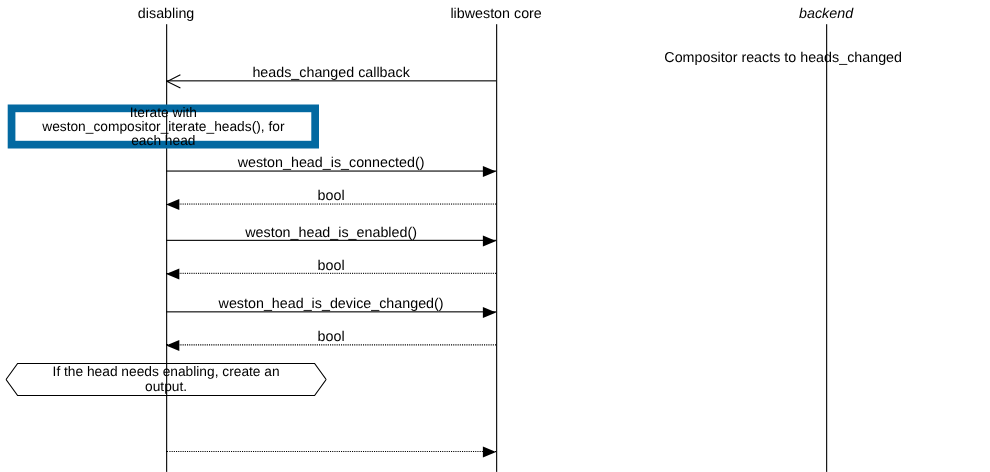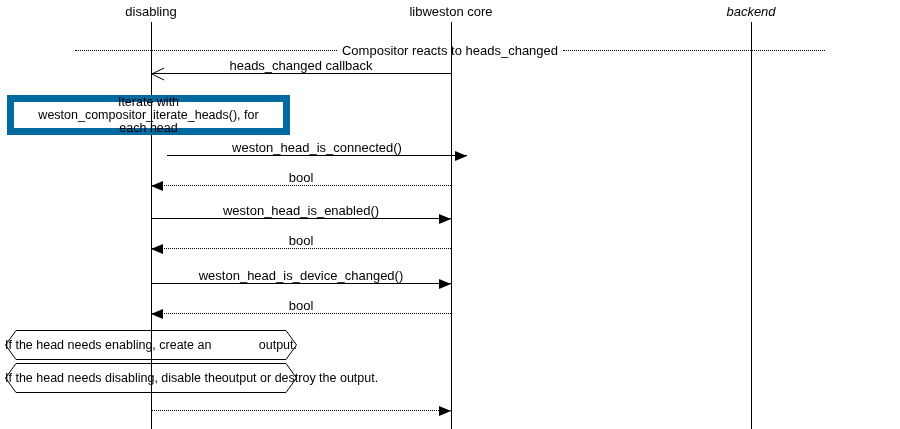--- a/index.html
+++ b/index.html
@@ -25,21 +25,21 @@
     position:absolute; top:22px; height:407px; width:1px;
     background:#000; z-index:0;
   }
   .x0 { left:151px; }
   .x1 { left:451px; }
   .x2 { left:751px;font-style:italic; }
 
   
   .divider {
     position:absolute; left:75px; top:43px; width:750px; height:15px;
-    display:flex; align-items:center; z-index:2;
+    display:flex; align-items:flex-end; z-index:2;flex-direction:column;
   }
   .divider .dseg { flex:1; height:0; border-top:1px dotted #000; }
   .divider .dlabel {
     padding:0 5px; font-size:13px; line-height:15px; white-space:nowrap;
   }
 
   
   .msg { position:absolute; left:151px; width:300px; z-index:2; }
   .msg .lbl {
     height:15px; line-height:15px; font-size:13px;
@@ -49,21 +49,21 @@
   .msg .line.dotted { border-top-style:dotted; }
   .arr {
     position:absolute; width:0; height:0; top:-5px;
     border-top:5px solid transparent; border-bottom:5px solid transparent;
   }
   .arr.right { right:0; border-left:12px solid #000; }
   .arr.left  { left:0;  border-right:12px solid #000; }
   .openarr { position:absolute; left:0; top:-7px; }
 
   .m1 { top:58px; }
-  .m2 { top:140px;padding-left:16px; }
+  .m2 { top:140px; }
   .m3 { top:170px; }
   .m4 { top:203px; }
   .m5 { top:233px; }
   .m6 { top:268px; }
   .m7 { top:298px; }
   .m8 { top:395px; }
 
   
   .note {
     position:absolute; left:7px; top:95px; width:283px; height:40px;
@@ -71,21 +71,21 @@
     display:flex; flex-direction:column; align-items:center; justify-content:center;
     font-size:12.5px; line-height:13px; text-align:center; z-index:2;
     background:transparent; white-space:nowrap;
   }
 
   
   .hex { position:absolute; left:5px; width:292px; height:30px; z-index:2; }
   .hex svg { position:absolute; left:0; top:0; }
   .hex .hextext {
     position:absolute; left:0; top:0; right:0; bottom:0;
-    display:flex; align-items:center; justify-content:space-between;
+    display:flex; flex-direction:column; align-items:center; justify-content:center;
     font-size:12.5px; line-height:13px; text-align:center; white-space:nowrap;
   }
   .hex1 { top:330px; }
   .hex2 { top:363px; }
 </style>
 </head>
 <body>
 
 <div id="diagram">
 
@@ -163,29 +163,20 @@
   <div class="hex hex1">
     <svg width="292" height="30" viewBox="0 0 292 30">
       <polygon points="0.5,15 11,0.5 281,0.5 291.5,15 281,29.5 11,29.5" fill="none" stroke="#000" stroke-width="1"></polygon>
     </svg>
     <div class="hextext">
       <div>If the head needs enabling, create an</div>
       <div>output.</div>
     </div>
   </div>
 
-  <div class="hex hex2">
-    <svg width="292" height="30" viewBox="0 0 292 30">
-      <polygon points="0.5,15 11,0.5 281,0.5 291.5,15 281,29.5 11,29.5" fill="none" stroke="#000" stroke-width="1"></polygon>
-    </svg>
-    <div class="hextext">
-      <div>If the head needs disabling, disable the</div>
-      <div>output or destroy the output.</div>
-    </div>
-  </div>
 
   <div class="msg m8">
     <div class="lbl"></div>
     <div class="line dotted">
       <span class="arr right"></span>
     </div>
   </div>
 
 </div>
 

